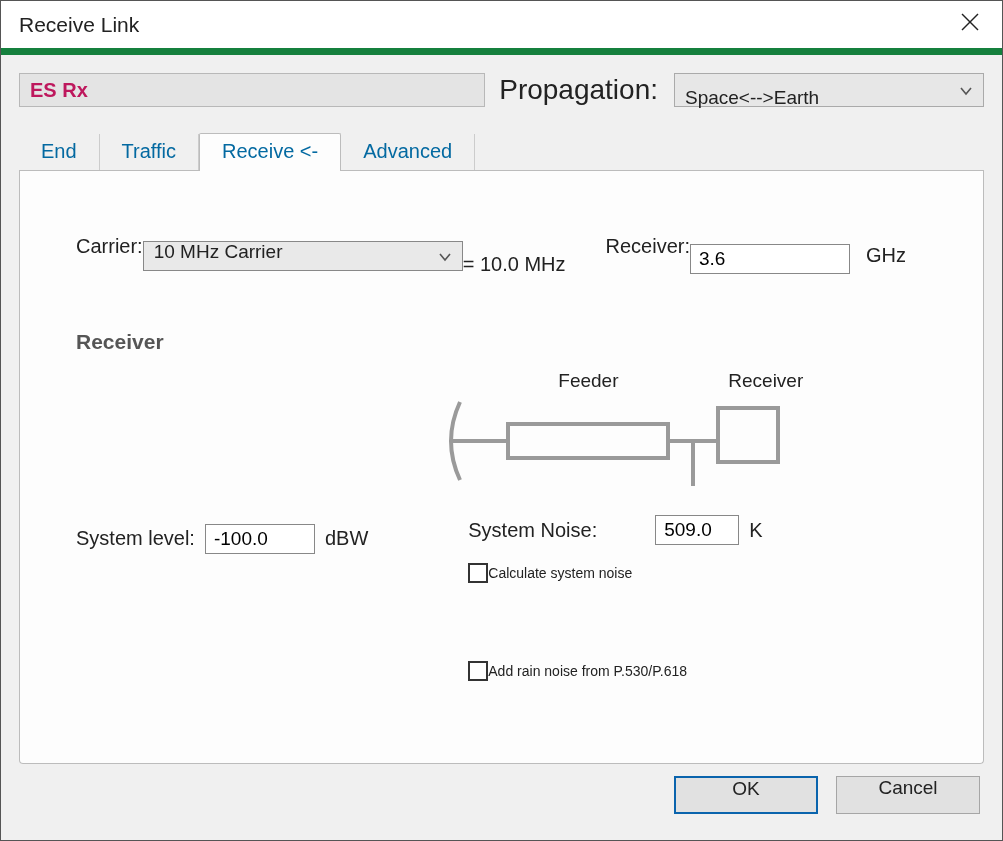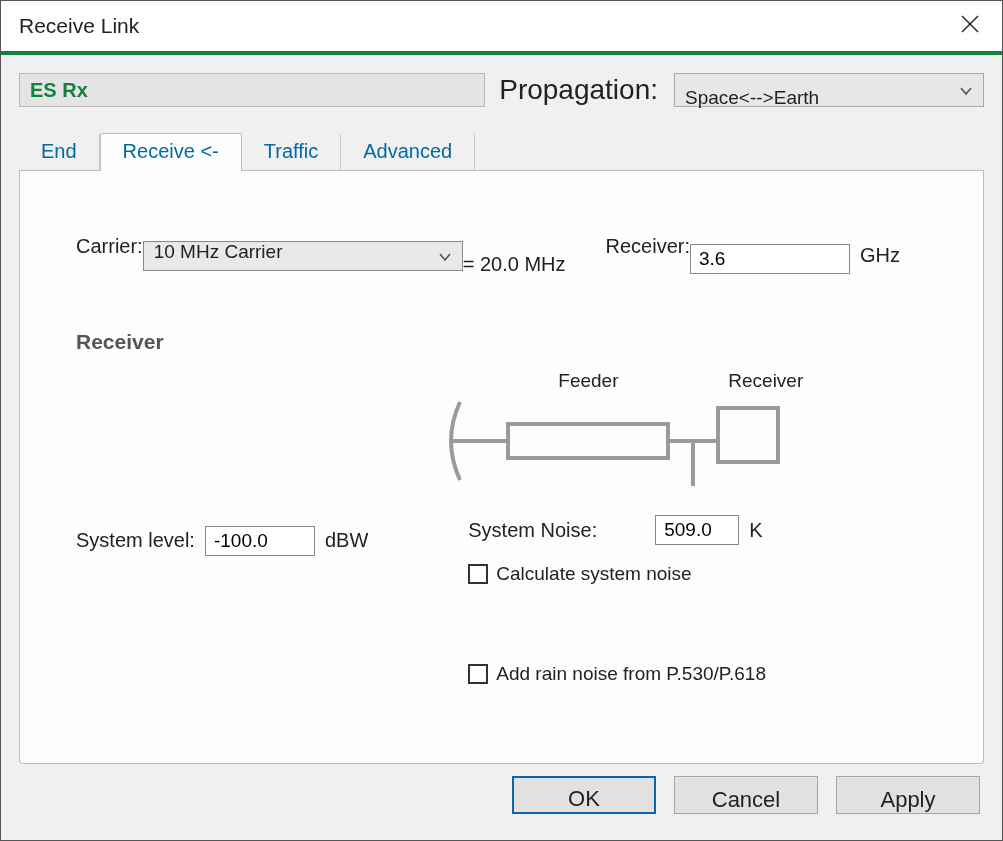--- a/index.html
+++ b/index.html
@@ -20,21 +20,21 @@
     display: flex;
     flex-direction: column;
   }
   
   .titlebar {
     height: 54px;
     display: flex;
     align-items: center;
     justify-content: space-between;
     padding: 0 8px 0 18px;
-    border-bottom: 4px solid #15803d;
+    border-bottom: 7px solid #15803d;
     gap: 27px;
   }
   .titlebar .title {
     font-size: 21px;
     color: #222;
   }
   .titlebar .close {
     width: 48px;
     height: 48px;
     display: flex;
@@ -58,21 +58,21 @@
     gap: 10px;
   }
   .name-field {
     flex: 1 1 auto;
     height: 34px;
     background: #e4e4e4;
     border: 1px solid #b8b8b8;
     padding: 2px 10px;
     font-size: 20px;
     font-weight: 700;
-    color: #15803d;
+    color: #be185d;
     display: flex;
     align-items: center;
   }
   .prop-label { font-size: 28px; padding: 0 6px 0 4px; }
   .prop-select {
     width: 310px;
     height: 34px;
     background: #e7e7e7;
     border: 1px solid #aaa;
     padding: 16px 36px 0 10px;
@@ -185,22 +185,22 @@
     display: flex;
     align-items: center;
     gap: 10px;
     margin-left: 30px;
   }
   .sysnoise-input { width: 84px; margin-left: 48px; }
 
   .chk-row {
     display: flex;
     align-items: center;
-    gap: 8px;
-    font-size: 19px;
+    gap: 0;
+    font-size: 14px;
     cursor: pointer;
   }
   .chk {
     width: 20px; height: 20px;
     border: 2px solid #333;
     background: #fff;
   }
   .calc-row { margin-top: 18px; margin-left: 30px; }
   .rain-row { margin-top: 78px; margin-left: 30px; }
 
@@ -211,23 +211,23 @@
     align-items: center;
     justify-content: flex-end;
     gap: 18px;
     padding-right: 4px;
   }
   .btn {
     width: 144px;
     height: 38px;
     background: #e1e1e1;
     border: 1px solid #a6a6a6;
-    font-size: 22px;
-    display: flex;
-    align-items: flex-end;
+    font-size: 19px;
+    display: flex;
+    align-items: flex-start;
     justify-content: center;
     cursor: pointer;
   }
   .btn.default {
     border: 2px solid #0a64ad;
   }
 
   .chev svg { stroke: #555; stroke-width: 1.6; fill: none; }
 </style>
 </head>
@@ -260,43 +260,43 @@
           <svg width="14" height="10" viewBox="0 0 14 10">
               <polyline points="2,2 7,8 12,2"></polyline>
             </svg>
         </span>
       </div>
     </div>
 
     <div class="tabs">
       <div class="tabstrip-line"></div>
       <div class="tab"><span>End</span></div>
+      <div class="tab"><span>Traffic</span></div>
       <div class="tab selected"><span>Receive &lt;-</span></div>
-      <div class="tab"><span>Traffic</span></div>
       <div class="tab"><span>Advanced</span></div>
     </div>
 
     <div class="panel">
 
       <div class="carrier-block">
         <div class="col">
           <span class="lbl">Carrier:</span>
           <div class="select carrier-select">
             <span>10 MHz Carrier</span>
             <span class="chev">
               <svg width="14" height="10" viewBox="0 0 14 10">
                   <polyline points="2,2 7,8 12,2"></polyline>
                 </svg>
             </span>
           </div>
-          <span class="eq">= 20.0 MHz</span>
+          <span class="eq">= 10.0 MHz</span>
         </div>
         <div class="col">
           <span class="lbl">Receiver:</span>
-          <div class="row" style="gap:10px;">
+          <div class="row" style="gap:16px;">
             <input class="input freq-input" value="3.6" style="">
             <span class="lbl">GHz</span>
           </div>
         </div>
       </div>
 
       <div class="section-h">Receiver</div>
 
       <div class="recv-area">
 
@@ -348,19 +348,16 @@
 
     </div>
 
     <div class="footer">
       <div class="btn default">
           <span>OK</span>
         </div>
       <div class="btn">
           <span>Cancel</span>
         </div>
-      <div class="btn">
-          <span>Apply</span>
-        </div>
     </div>
 
   </div>
 </div>
 
 </body></html>

